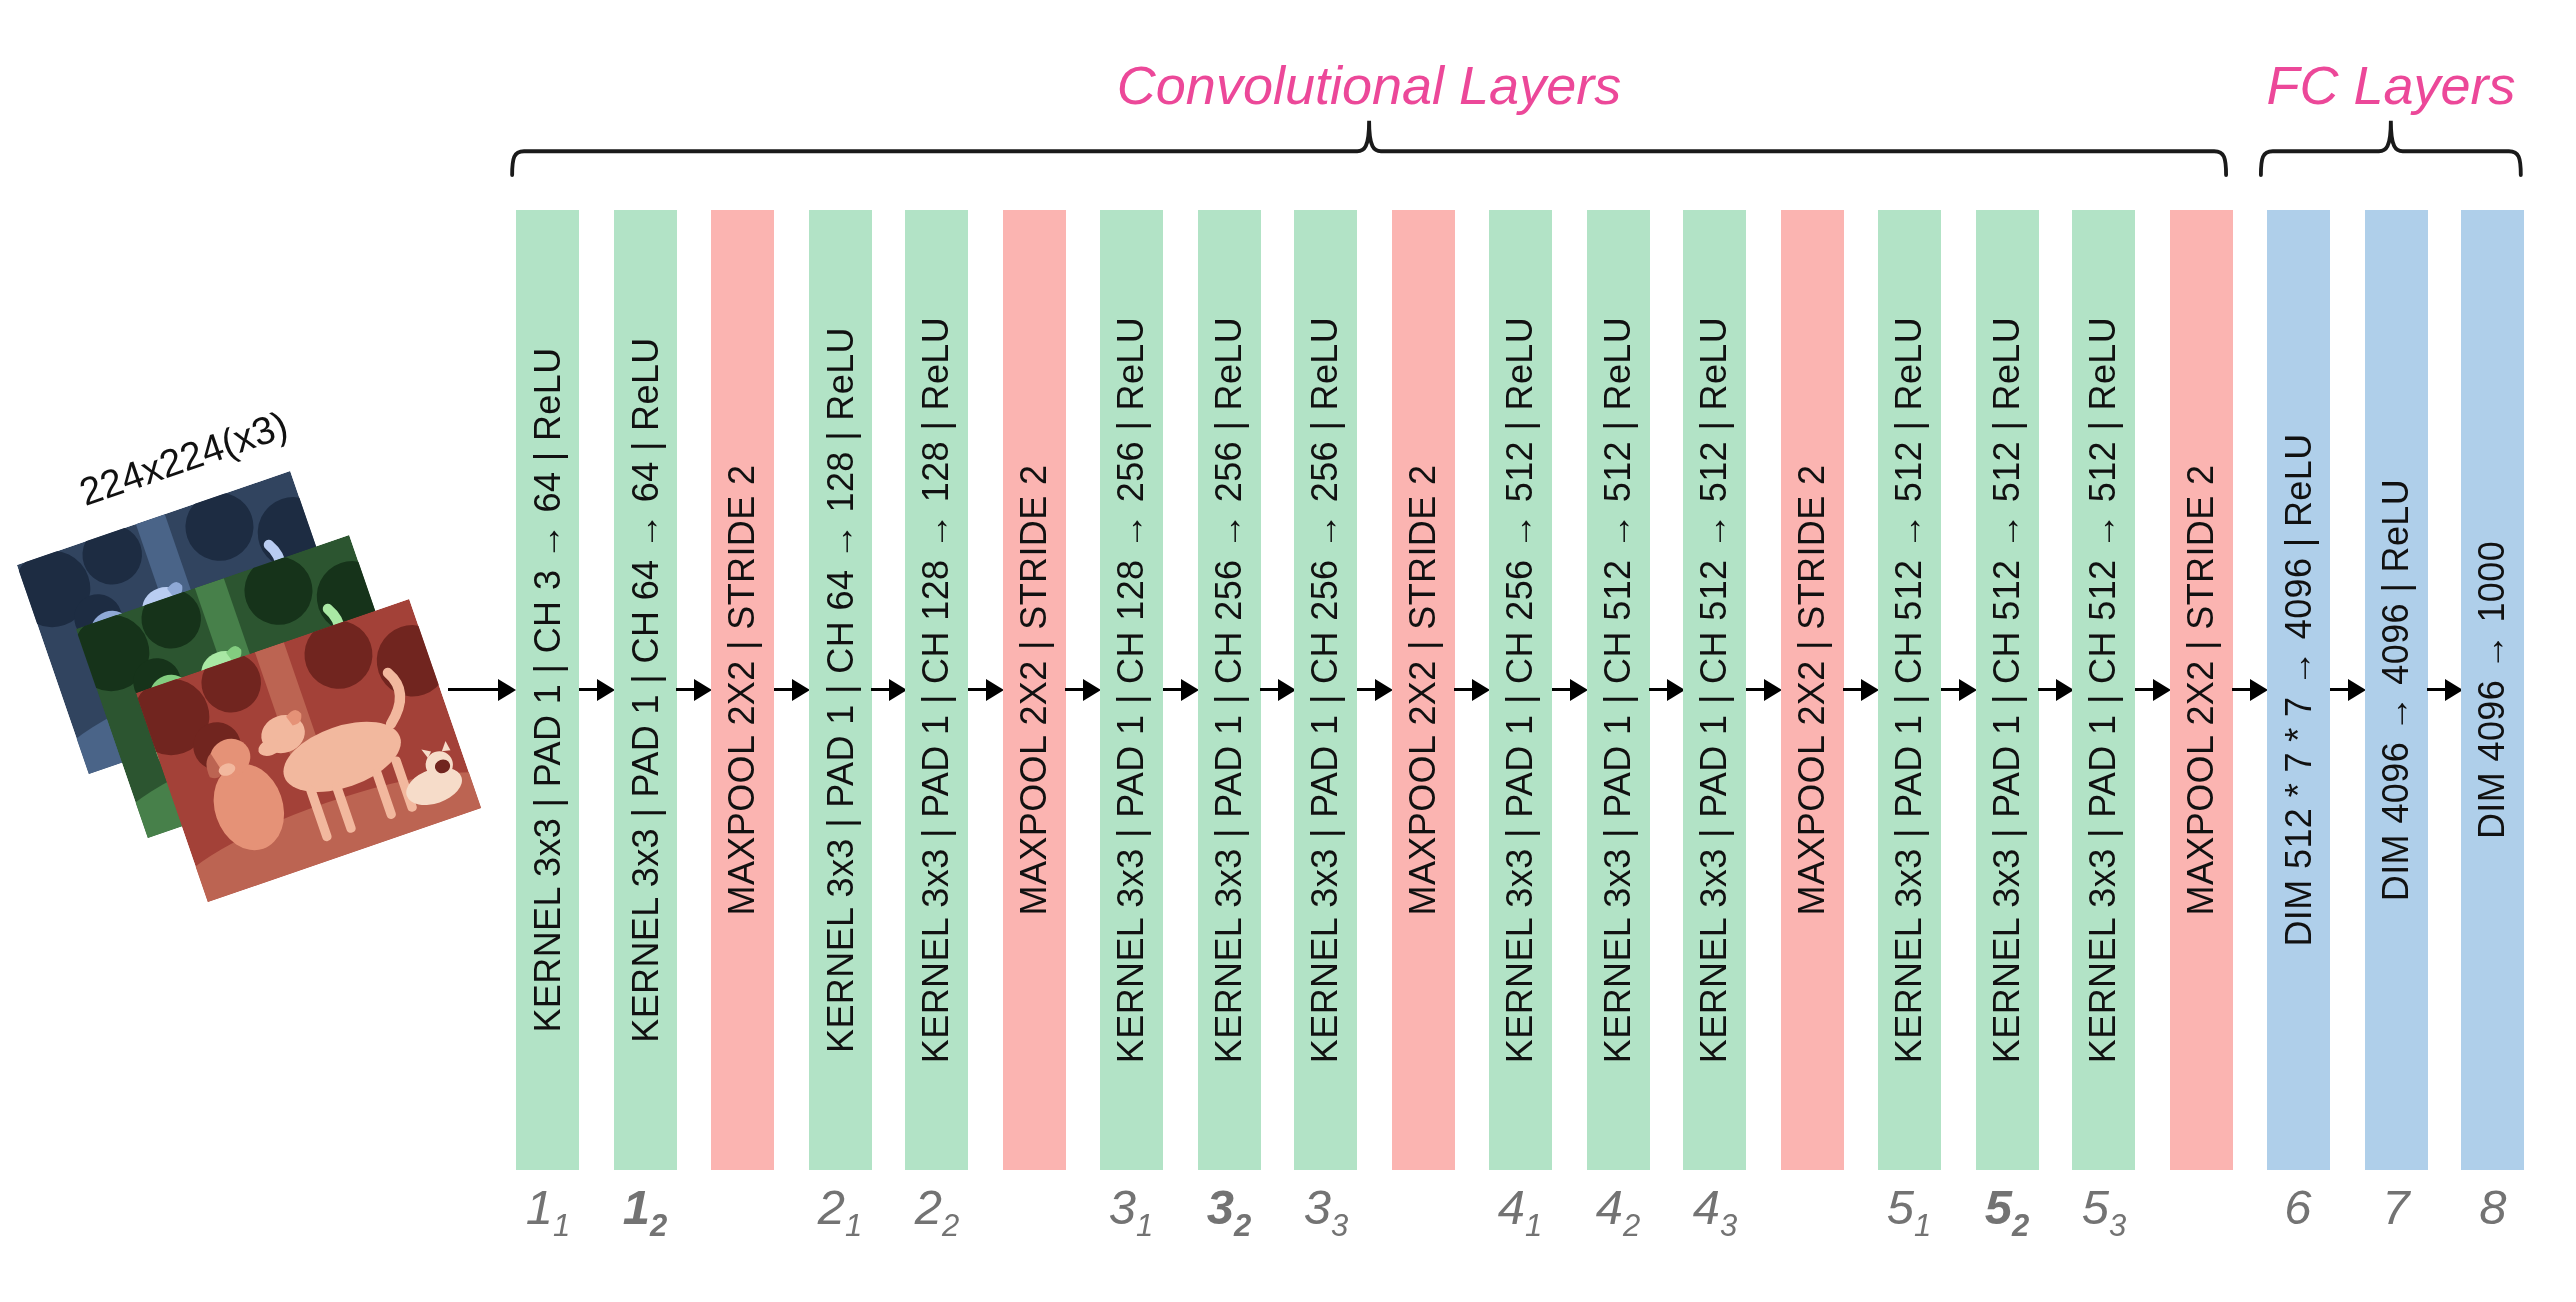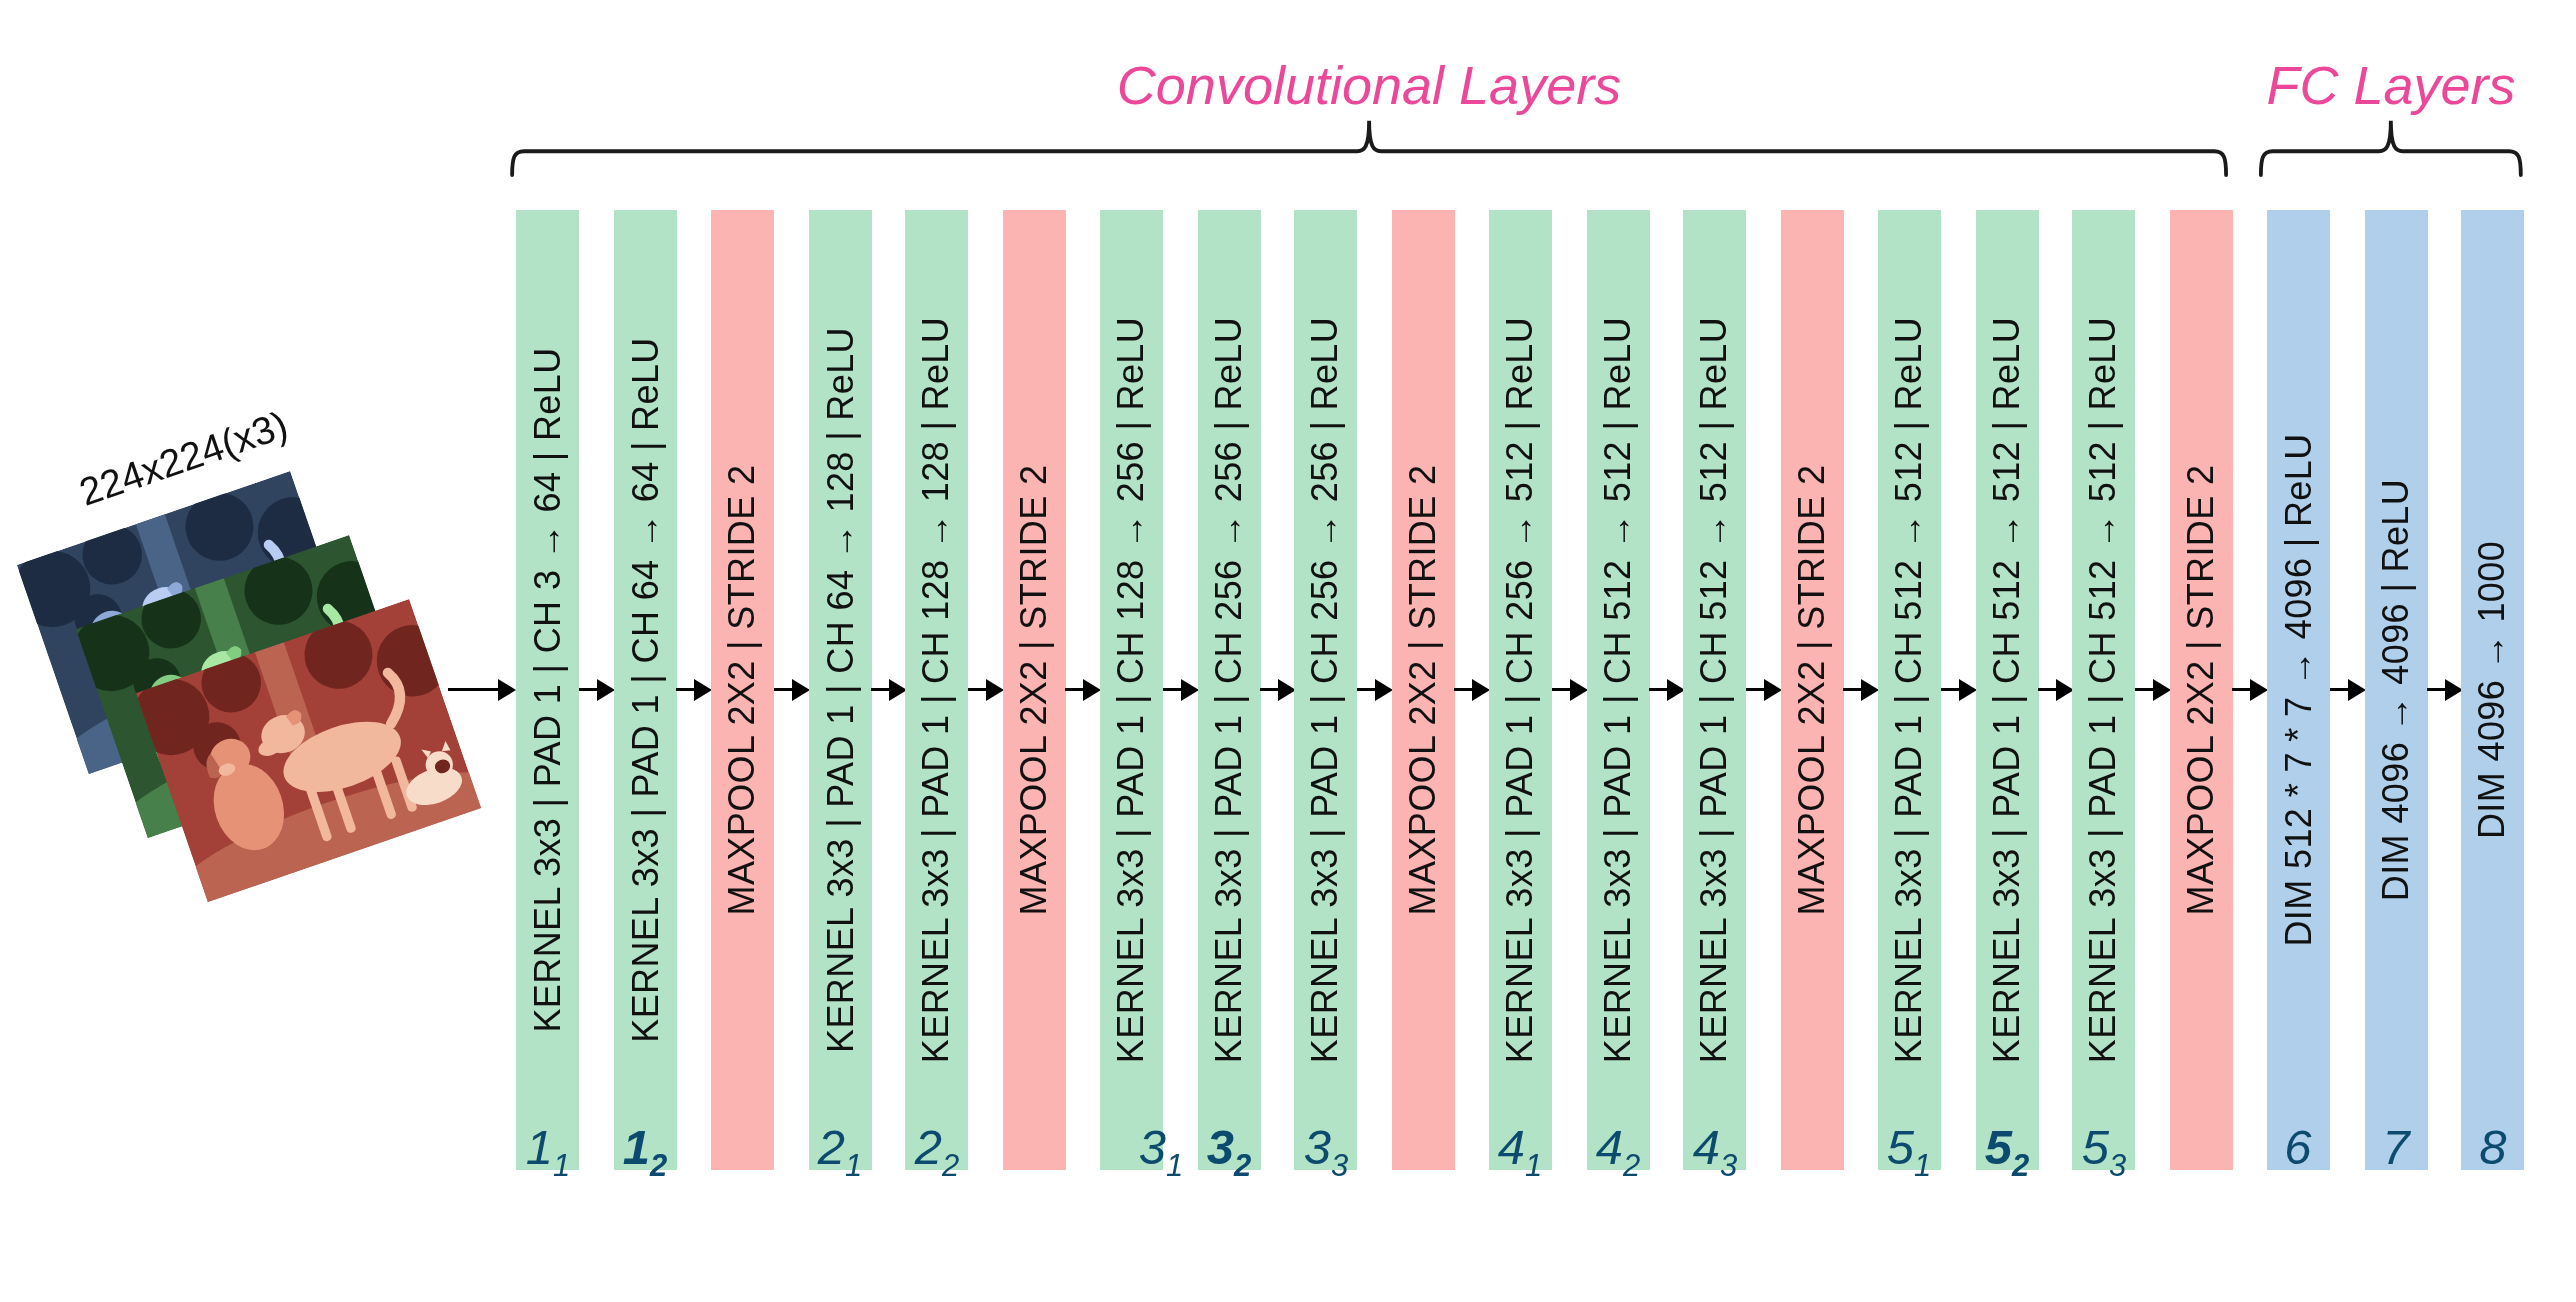--- a/index.html
+++ b/index.html
@@ -68,26 +68,26 @@
     right: -17px;
     top: -9.3px;
     width: 0; height: 0;
     border-left: 18px solid #000;
     border-top: 11px solid transparent;
     border-bottom: 11px solid transparent;
   }
   
   .tag {
     position: absolute;
-    top: 1123px;
+    top: 1183px;
     transform: translateX(-50%);
     font-style: italic;
     font-size: 49px;
     line-height: 1;
-    color: #0c4a6e;
+    color: #737373;
     white-space: nowrap;
     text-align: right;
   }
   .tag .sub {
     font-size: 31px;
     vertical-align: -12px;
   }
   
   #input-label {
     position: absolute;
@@ -202,21 +202,21 @@
     </div>
     <div class="tag" style="left: 937px;"><span>2</span><span class="sub">2</span></div>
     <div class="arrow" style="left: 968px; width: 18.7px;"></div>
     <div class="bar" style="left: 1003px; background: rgb(251, 180, 177);">
       <span>MAXPOOL 2X2 | STRIDE 2</span>
     </div>
     <div class="arrow" style="left: 1065px; width: 18.7px;"></div>
     <div class="bar" style="left: 1100px; background: rgb(178, 227, 198);">
       <span>KERNEL 3x3 | PAD 1 | CH 128 → 256 | ReLU</span>
     </div>
-    <div class="tag" style="left: 1131px; margin-left: 30px;"><span>3</span><span class="sub">1</span></div>
+    <div class="tag" style="left: 1131px;"><span>3</span><span class="sub">1</span></div>
     <div class="arrow" style="left: 1163px; width: 18.7px;"></div>
     <div class="bar" style="left: 1198px; background: rgb(178, 227, 198);">
       <span>KERNEL 3x3 | PAD 1 | CH 256 → 256 | ReLU</span>
     </div>
     <div class="tag" style="left: 1229px; font-weight: bold;"><span>3</span><span class="sub">2</span></div>
     <div class="arrow" style="left: 1260px; width: 18.7px;"></div>
     <div class="bar" style="left: 1294px; background: rgb(178, 227, 198);">
       <span>KERNEL 3x3 | PAD 1 | CH 256 → 256 | ReLU</span>
     </div>
     <div class="tag" style="left: 1326px;"><span>3</span><span class="sub">3</span></div>

